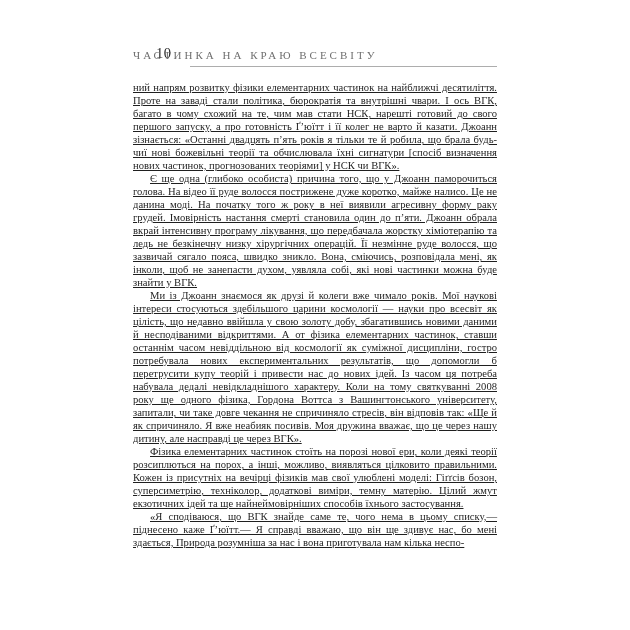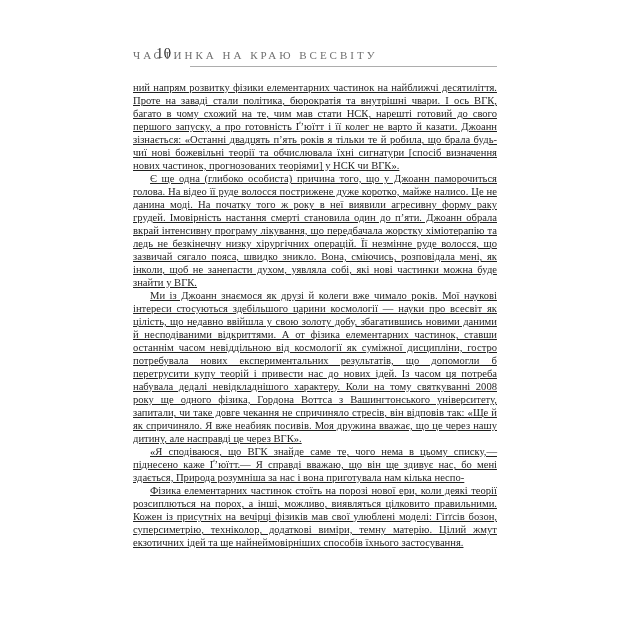--- a/index.html
+++ b/index.html
@@ -75,18 +75,18 @@
     <div class="page-header">
       <span class="page-number">10</span>
       <div class="header-title">ЧАСТИНКА НА КРАЮ ВСЕСВІТУ</div>
       <div class="header-rule"></div>
     </div>
 
     <div class="body-text">
       <p>ний напрям розвитку фізики елементарних частинок на найближчі десятиліття. Проте на заваді стали політика, бюрократія та внутрішні чвари. І ось ВГК, багато в чому схожий на те, чим мав стати НСК, нарешті готовий до свого першого запуску, а про готовність Ґ’юїтт і її колег не варто й казати. Джоанн зізнається: «Останні двадцять п’ять років я тільки те й робила, що брала будь-чиї нові божевільні теорії та обчислювала їхні сигнатури [спосіб визначення нових частинок, прогнозованих теоріями] у НСК чи ВГК».</p>
       <p class="indent">Є ще одна (глибоко особиста) причина того, що у Джоанн паморочиться голова. На відео її руде волосся пострижене дуже коротко, майже налисо. Це не данина моді. На початку того ж року в неї виявили агресивну форму раку грудей. Імовірність настання смерті становила один до п’яти. Джоанн обрала вкрай інтенсивну програму лікування, що передбачала жорстку хіміотерапію та ледь не безкінечну низку хірургічних операцій. Її незмінне руде волосся, що зазвичай сягало пояса, швидко зникло. Вона, сміючись, розповідала мені, як інколи, щоб не занепасти духом, уявляла собі, які нові частинки можна буде знайти у ВГК.</p>
       <p class="indent">Ми із Джоанн знаємося як друзі й колеги вже чимало років. Мої наукові інтереси стосуються здебільшого царини космології — науки про всесвіт як цілість, що недавно ввійшла у свою золоту добу, збагатившись новими даними й несподіваними відкриттями. А от фізика елементарних частинок, ставши останнім часом невіддільною від космології як суміжної дисципліни, гостро потребувала нових експериментальних результатів, що допомогли б перетрусити купу теорій і привести нас до нових ідей. Із часом ця потреба набувала дедалі невідкладнішого характеру. Коли на тому святкуванні 2008 року ще одного фізика, Гордона Воттса з Вашингтонського університету, запитали, чи таке довге чекання не спричиняло стресів, він відповів так: «Ще й як спричиняло. Я вже неабияк посивів. Моя дружина вважає, що це через нашу дитину, але насправді це через ВГК».</p>
+      <p class="indent">Фізика елементарних частинок стоїть на порозі нової ери, коли деякі теорії розсиплються на порох, а інші, можливо, виявляться цілковито правильними. Кожен із присутніх на вечірці фізиків мав свої улюблені моделі: Гіґґсів бозон, суперсиметрію, техніколор, додаткові виміри, темну матерію. Цілий жмут екзотичних ідей та ще найнеймовірніших способів їхнього застосування.</p>
       <p class="indent">«Я сподіваюся, що ВГК знайде саме те, чого нема в цьому списку,— піднесено каже Ґ’юїтт.— Я справді вважаю, що він ще здивує нас, бо мені здається, Природа розумніша за нас і вона приготувала нам кілька неспо-</p>
-      <p class="indent">Фізика елементарних частинок стоїть на порозі нової ери, коли деякі теорії розсиплються на порох, а інші, можливо, виявляться цілковито правильними. Кожен із присутніх на вечірці фізиків мав свої улюблені моделі: Гіґґсів бозон, суперсиметрію, техніколор, додаткові виміри, темну матерію. Цілий жмут екзотичних ідей та ще найнеймовірніших способів їхнього застосування.</p>
     </div>
 
   </div>
 </div>
 
 </body></html>

